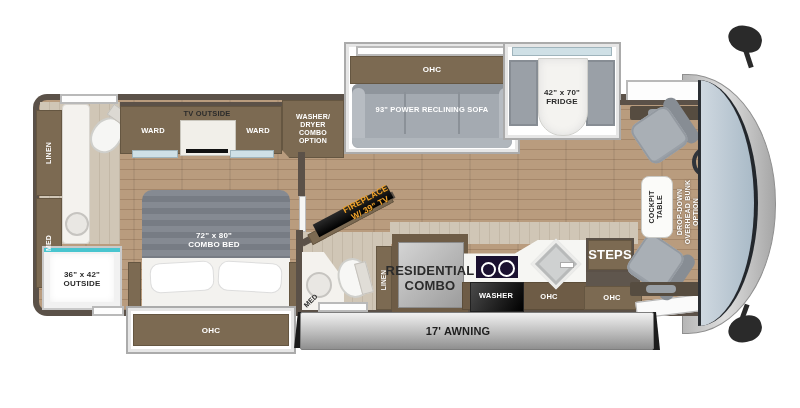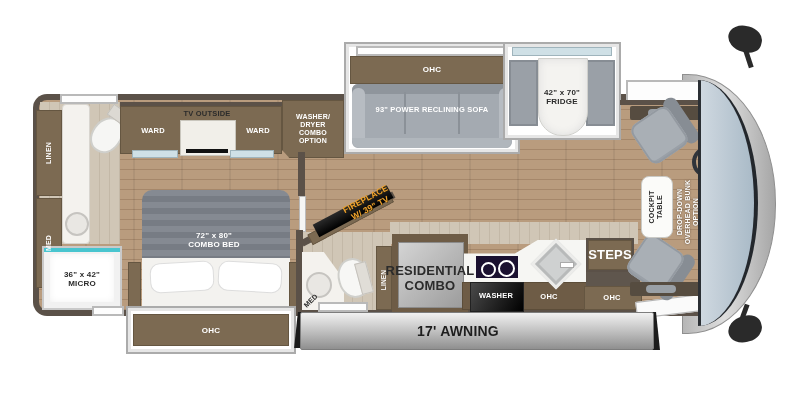--- a/index.html
+++ b/index.html
@@ -168,21 +168,21 @@
   <div class="lbl" style="left:562px;top:97px;">
     <div>42" x 70"</div>
     <div>FRIDGE</div>
   </div>
   <div class="lbl w" style="left:214px;top:240px;">
     <div>72" x 80"</div>
     <div>COMBO BED</div>
   </div>
   <div class="lbl" style="left:82px;top:279px;">
     <div>36" x 42"</div>
-    <div>MICRO</div>
+    <div>OUTSIDE</div>
   </div>
   <div class="lbl" style="left:368px;top:204px;color:#f0a32f;font-size:8.5px;text-shadow:.5px .5px 0 #3a2a00;
               transform:translate(-50%,-50%) rotate(-28deg);">
     <div>FIREPLACE</div>
     <div>W/ 39" TV</div>
   </div>
   <div class="lbl" style="left:311px;top:301px;font-size:7px;transform:translate(-50%,-50%) rotate(-45deg);">MED</div>
   <div class="lbl w" style="left:384px;top:280px;font-size:6.5px;transform:translate(-50%,-50%) rotate(-90deg);">LINEN</div>
   <div class="lbl" style="left:430px;top:279px;font-size:13px;">
     <div>RESIDENTIAL</div>
@@ -195,15 +195,15 @@
   <div class="lbl w" style="left:211px;top:331px;">OHC</div>
   <div class="lbl" style="left:656px;top:207px;font-size:7px;transform:translate(-50%,-50%) rotate(-90deg);">
     <div>COCKPIT</div>
     <div>TABLE</div>
   </div>
   <div class="lbl w" style="left:688px;top:212px;font-size:7px;text-shadow:0 0 2px rgba(0,0,0,.55);transform:translate(-50%,-50%) rotate(-90deg);">
     <div>DROP-DOWN</div>
     <div>OVERHEAD BUNK</div>
     <div>OPTION</div>
   </div>
-  <div class="lbl" style="left:458px;top:331px;font-size:14px;color:#1e1e1e;">17' AWNING</div>
+  <div class="lbl" style="left:458px;top:331px;font-size:11px;color:#1e1e1e;">17' AWNING</div>
 
 </div>
 
 </body></html>

